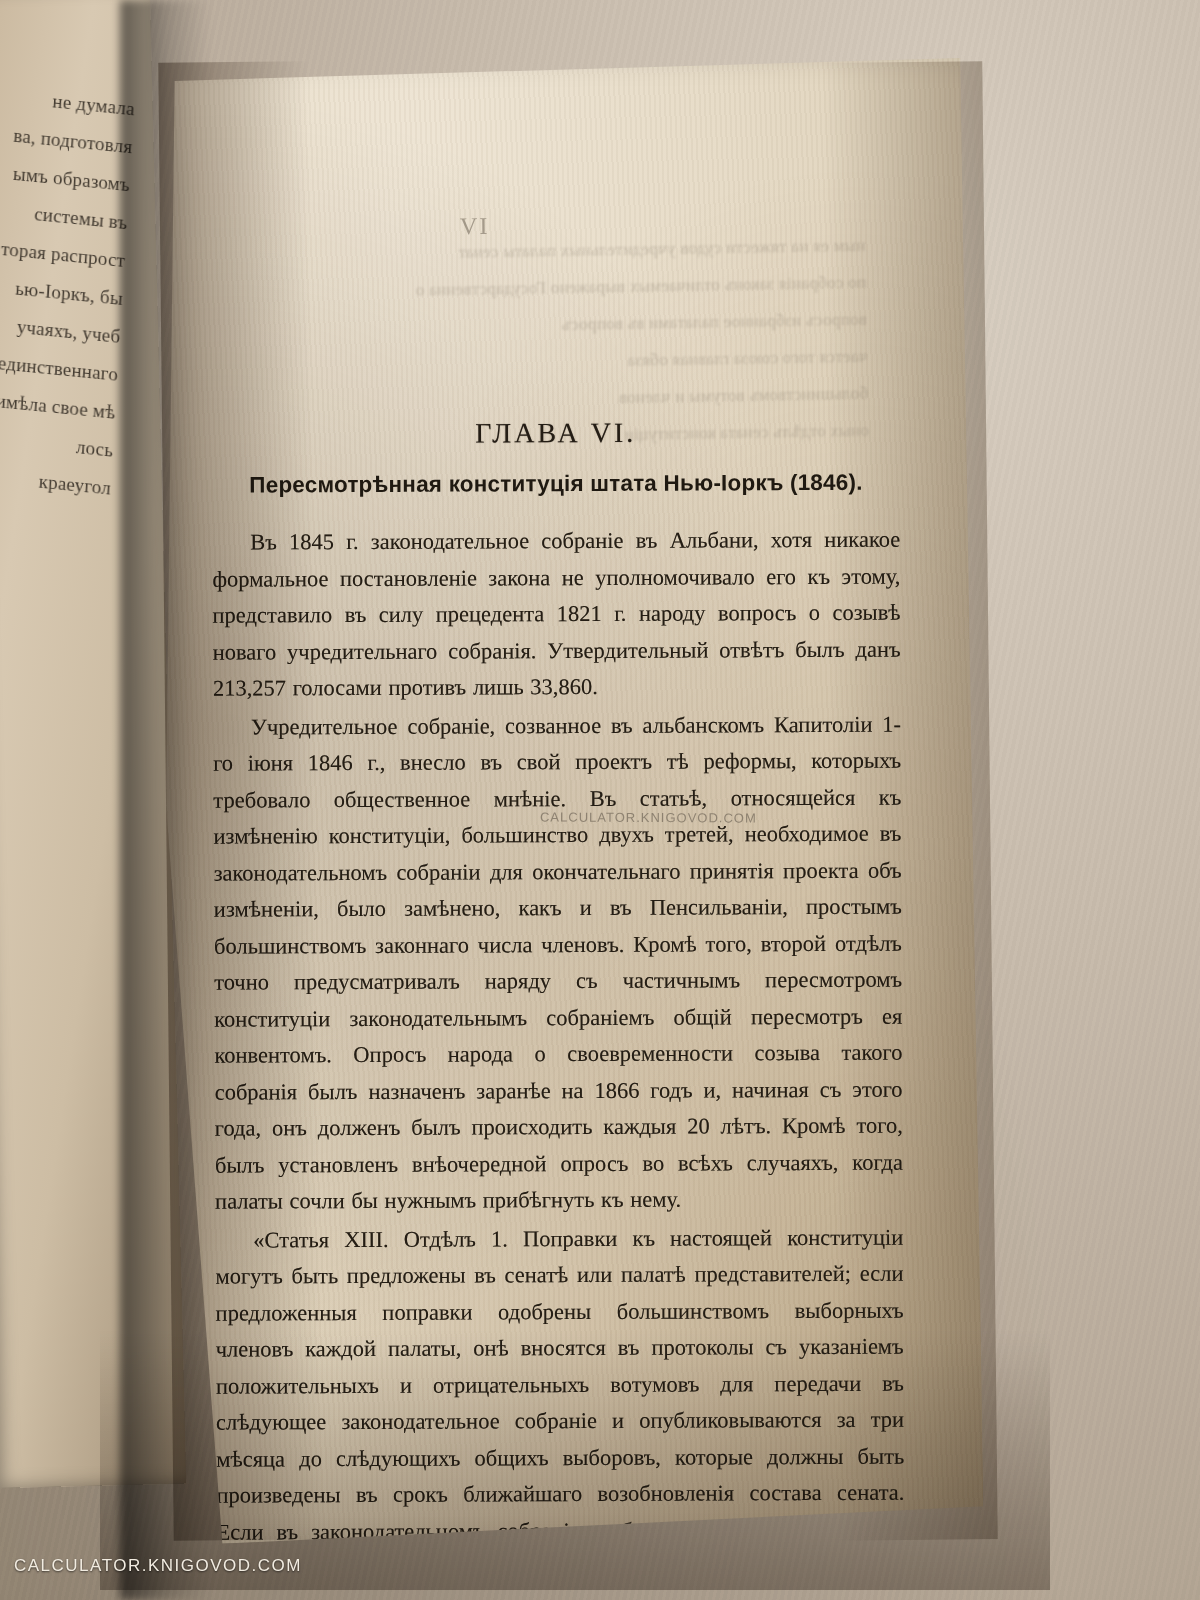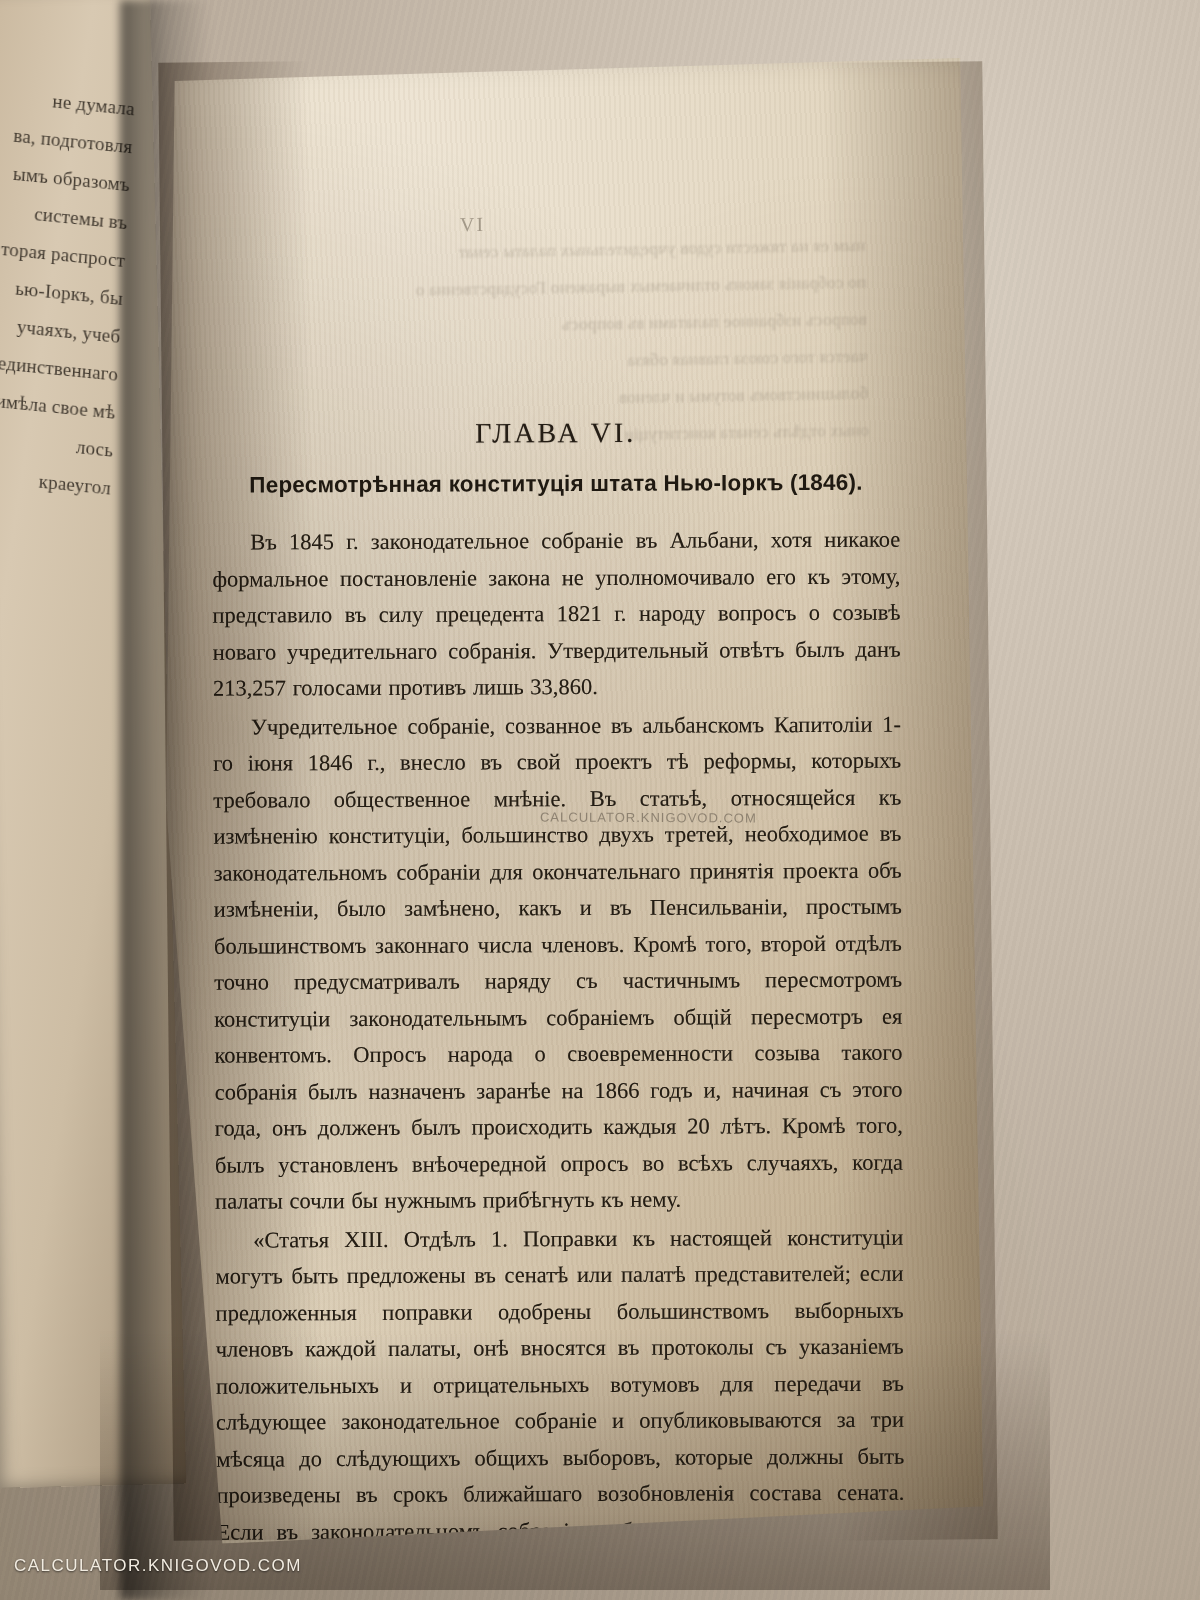--- a/index.html
+++ b/index.html
@@ -121,21 +121,21 @@
     left: 46px;
     top: 355px;
     width: 688px;
     color: #231c14;
     transform: rotate(0.35deg);
   }
   .folio {
     position: absolute;
     left: 300px;
     top: 150px;
-    font-size: 20px;
+    font-size: 24px;
     color: #6d6354;
     opacity: .55;
     letter-spacing: 2px;
   }
   .chapter {
     text-align: center;
     font-size: 28px;
     letter-spacing: 3px;
     margin: 0 0 22px 0;
     font-weight: 400;

